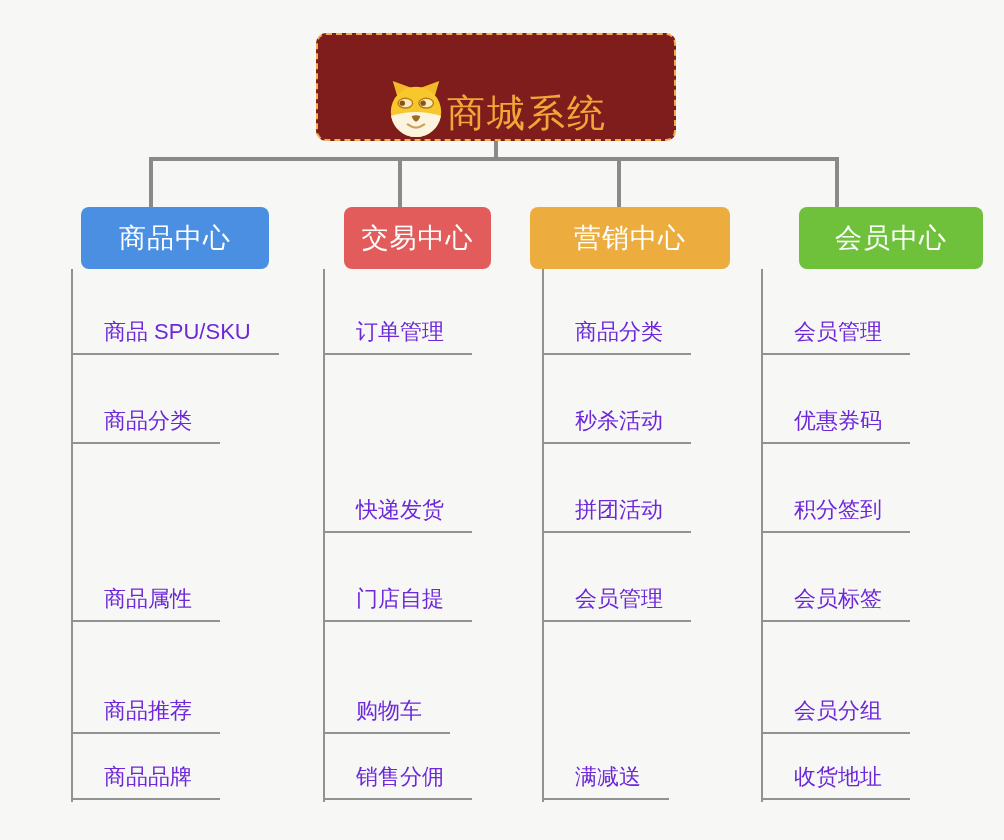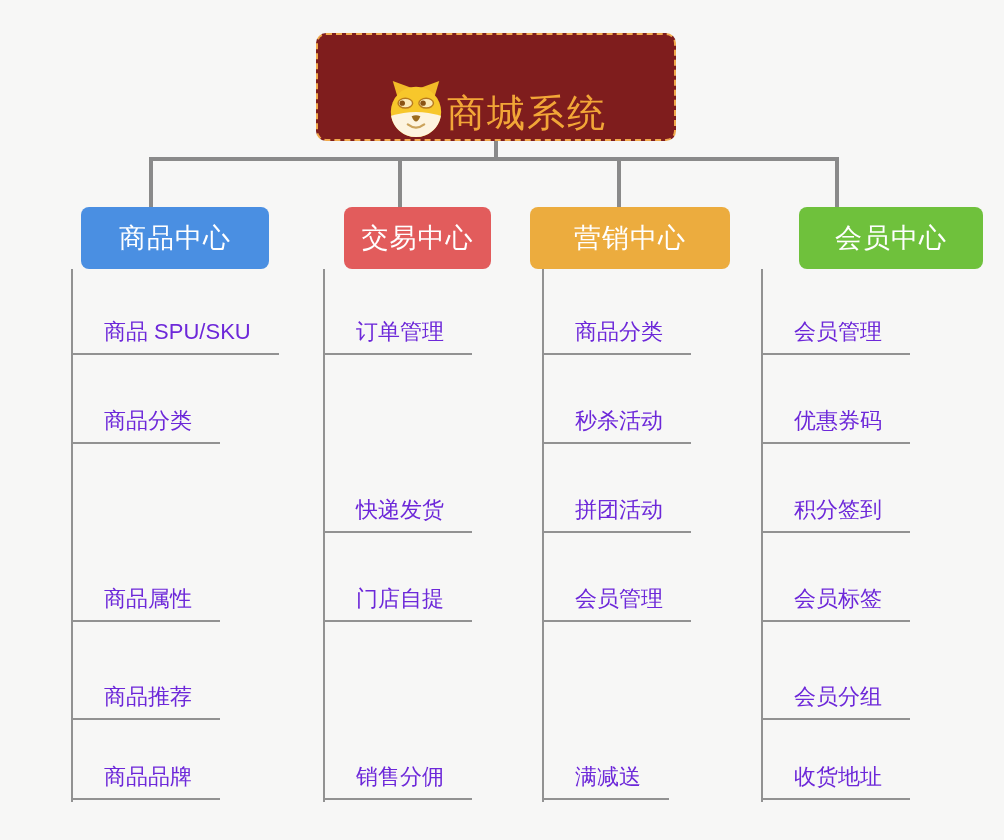--- a/index.html
+++ b/index.html
@@ -43,21 +43,21 @@
   
   .leaf{
     position:absolute;box-sizing:border-box;height:38px;
     display:flex;align-items:flex-end;
     padding:0 28px 6px 33px;
     border-bottom:2px solid #929292;
     font-size:22px;color:#6d28d9;white-space:nowrap;
   }
   .c0{left:71px}.c1{left:323px}.c2{left:542px}.c3{left:761px}
   .r0{top:317px}.r1{top:406px}.r2{top:495px}
-  .r3{top:584px}.r4{top:682px}.r5{top:762px}
+  .r3{top:584px}.r4{top:696px}.r5{top:762px}
 </style>
 </head>
 <body>
 
 <div class="stage">
 
   <div class="line stem"></div>
   <div class="line bus"></div>
   <div class="line drop d0"></div>
   <div class="line drop d1"></div>
@@ -91,20 +91,21 @@
 
   <div class="leaf c0 r0">商品 SPU/SKU</div>
   <div class="leaf c0 r1">商品分类</div>
   <div class="leaf c0 r3">商品属性</div>
   <div class="leaf c0 r4">商品推荐</div>
   <div class="leaf c0 r5">商品品牌</div>
 
   <div class="leaf c1 r0">订单管理</div>
   <div class="leaf c1 r2">快递发货</div>
   <div class="leaf c1 r3">门店自提</div>
+  <div class="leaf c1 r4">购物车</div>
   <div class="leaf c1 r5">销售分佣</div>
 
   <div class="leaf c2 r0">商品分类</div>
   <div class="leaf c2 r1">秒杀活动</div>
   <div class="leaf c2 r2">拼团活动</div>
   <div class="leaf c2 r3">会员管理</div>
   <div class="leaf c2 r5">满减送</div>
 
   <div class="leaf c3 r0">会员管理</div>
   <div class="leaf c3 r1">优惠券码</div>

